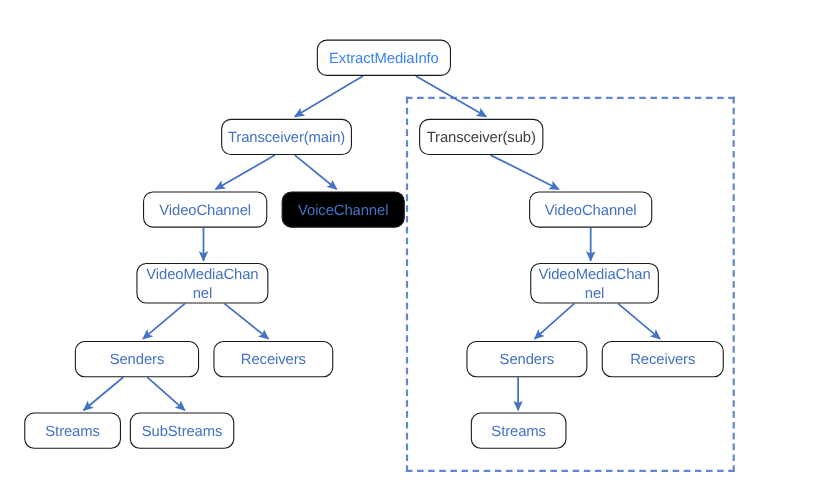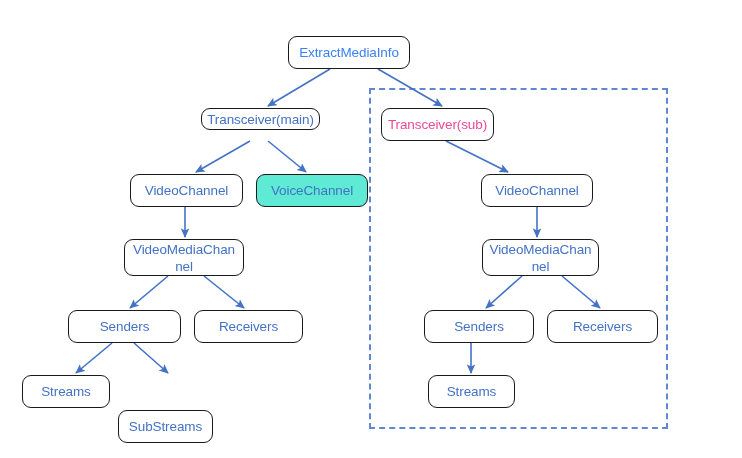--- a/index.html
+++ b/index.html
@@ -81,31 +81,31 @@
         <line x1="522" y1="276" x2="486" y2="308" stroke="#4472C4" stroke-width="1.6" marker-end="url(#arrowhead)"></line>
         <line x1="562" y1="276" x2="600" y2="308" stroke="#4472C4" stroke-width="1.6" marker-end="url(#arrowhead)"></line>
         <line x1="112" y1="343" x2="76" y2="373" stroke="#4472C4" stroke-width="1.6" marker-end="url(#arrowhead)"></line>
         <line x1="134" y1="343" x2="168" y2="373" stroke="#4472C4" stroke-width="1.6" marker-end="url(#arrowhead)"></line>
         <line x1="471" y1="343" x2="471" y2="373" stroke="#4472C4" stroke-width="1.6" marker-end="url(#arrowhead)"></line>
       </g>
   </svg>
 
   <div id="nodes-layer">
       <div class="node" style="left: 288px; top: 36px; width: 122px; height: 33px; border-color: rgb(26, 26, 26); color: #3b82f6; background: rgb(255, 255, 255);"><span class="node-label">ExtractMediaInfo</span></div>
-      <div class="node" style="left: 201px; top: 108px; width: 119px; height: 22px; border-color: rgb(26, 26, 26); color: rgb(68, 114, 196); background: rgb(255, 255, 255);"><span class="node-label">Transceiver(main)</span></div>
-      <div class="node" style="left: 381px; top: 108px; width: 113px; height: 33px; border-color: rgb(26, 26, 26); color: #ec4899; background: rgb(255, 255, 255);"><span class="node-label">Transceiver(sub)</span></div>
+      <div class="node" style="left: 201px; top: 108px; width: 119px; height: 33px; border-color: rgb(26, 26, 26); color: rgb(68, 114, 196); background: rgb(255, 255, 255);"><span class="node-label">Transceiver(main)</span></div>
+      <div class="node" style="left: 381px; top: 108px; width: 113px; height: 33px; border-color: rgb(26, 26, 26); color: #404040; background: rgb(255, 255, 255);"><span class="node-label">Transceiver(sub)</span></div>
       <div class="node" style="left: 130px; top: 174px; width: 113px; height: 33px; border-color: rgb(26, 26, 26); color: rgb(68, 114, 196); background: rgb(255, 255, 255);"><span class="node-label">VideoChannel</span></div>
-      <div class="node" style="left: 256px; top: 174px; width: 112px; height: 33px; border-color: rgb(26, 26, 26); color: rgb(68, 114, 196); background: #5eead4;"><span class="node-label">VoiceChannel</span></div>
+      <div class="node" style="left: 256px; top: 174px; width: 112px; height: 33px; border-color: rgb(26, 26, 26); color: rgb(68, 114, 196); background: #000000;"><span class="node-label">VoiceChannel</span></div>
       <div class="node" style="left: 481px; top: 174px; width: 112px; height: 33px; border-color: rgb(26, 26, 26); color: rgb(68, 114, 196); background: rgb(255, 255, 255);"><span class="node-label">VideoChannel</span></div>
       <div class="node" style="left: 124px; top: 239px; width: 120px; height: 37px; border-color: rgb(26, 26, 26); color: rgb(68, 114, 196); background: rgb(255, 255, 255);"><span class="node-label">VideoMediaChan
 nel</span></div>
       <div class="node" style="left: 482px; top: 239px; width: 117px; height: 37px; border-color: rgb(26, 26, 26); color: rgb(68, 114, 196); background: rgb(255, 255, 255);"><span class="node-label">VideoMediaChan
 nel</span></div>
       <div class="node" style="left: 68px; top: 310px; width: 113px; height: 33px; border-color: rgb(26, 26, 26); color: rgb(68, 114, 196); background: rgb(255, 255, 255);"><span class="node-label">Senders</span></div>
       <div class="node" style="left: 194px; top: 310px; width: 109px; height: 33px; border-color: rgb(26, 26, 26); color: rgb(68, 114, 196); background: rgb(255, 255, 255);"><span class="node-label">Receivers</span></div>
       <div class="node" style="left: 424px; top: 310px; width: 110px; height: 33px; border-color: rgb(26, 26, 26); color: rgb(68, 114, 196); background: rgb(255, 255, 255);"><span class="node-label">Senders</span></div>
       <div class="node" style="left: 547px; top: 310px; width: 111px; height: 33px; border-color: rgb(26, 26, 26); color: rgb(68, 114, 196); background: rgb(255, 255, 255);"><span class="node-label">Receivers</span></div>
       <div class="node" style="left: 22px; top: 375px; width: 88px; height: 33px; border-color: rgb(26, 26, 26); color: rgb(68, 114, 196); background: rgb(255, 255, 255);"><span class="node-label">Streams</span></div>
-      <div class="node" style="left: 118px; top: 375px; width: 95px; height: 33px; border-color: rgb(26, 26, 26); color: rgb(68, 114, 196); background: rgb(255, 255, 255); margin-top: 35px;"><span class="node-label">SubStreams</span></div>
+      <div class="node" style="left: 118px; top: 375px; width: 95px; height: 33px; border-color: rgb(26, 26, 26); color: rgb(68, 114, 196); background: rgb(255, 255, 255);"><span class="node-label">SubStreams</span></div>
       <div class="node" style="left: 428px; top: 375px; width: 87px; height: 33px; border-color: rgb(26, 26, 26); color: rgb(68, 114, 196); background: rgb(255, 255, 255);"><span class="node-label">Streams</span></div>
     </div>
 
 </div>
 
 </body></html>

